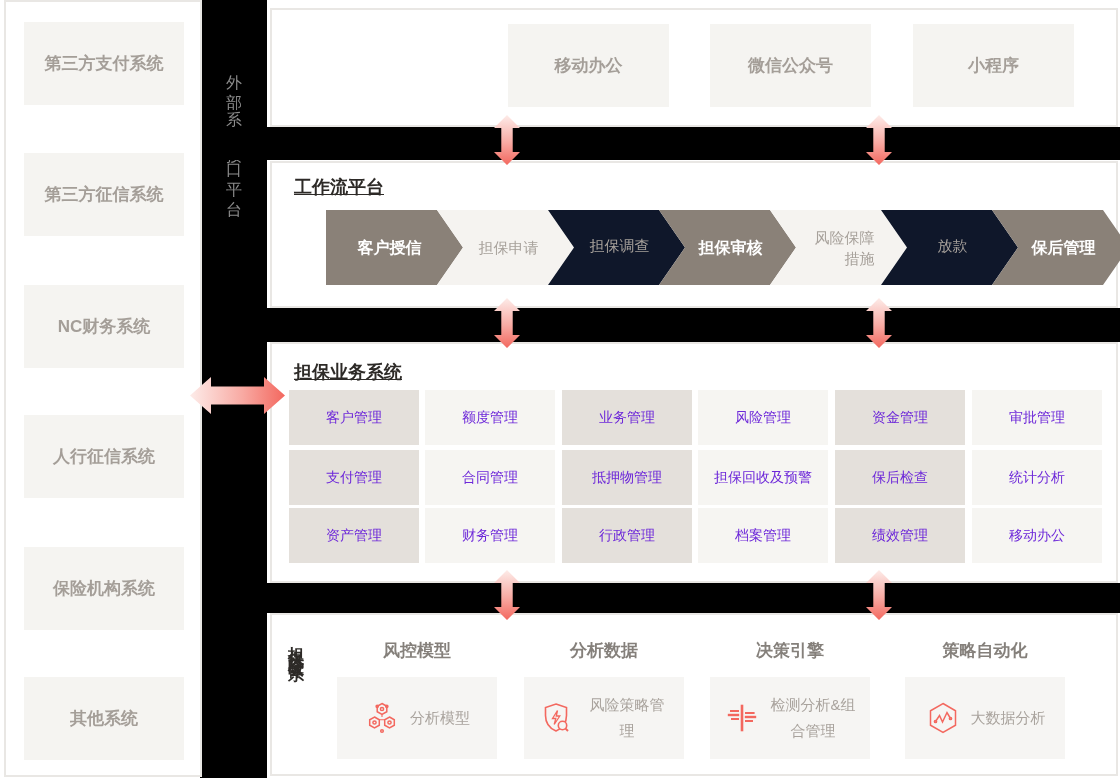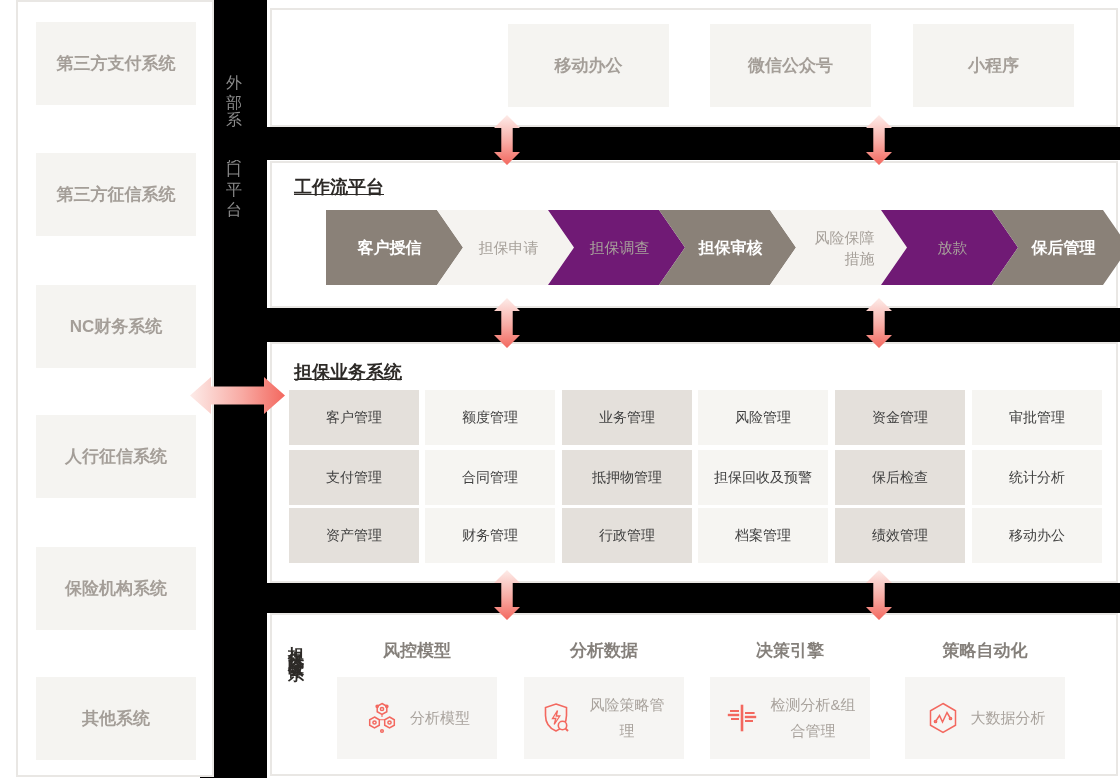--- a/index.html
+++ b/index.html
@@ -1,20 +1,20 @@
 <!DOCTYPE html>
 <html><head>
 <meta charset="utf-8">
 <style>
   html,body{margin:0;padding:0;background:#ffffff;}
   #stage{position:relative;width:1120px;height:778px;background:#ffffff;
          font-family:"Liberation Sans",sans-serif;overflow:hidden;}
 
   .panel{position:absolute;background:#ffffff;border:2px solid #e9e7e4;box-sizing:border-box;}
-  #left-panel{left:16px;top:0;width:198px;height:777px;}
+  #left-panel{left:4px;top:0;width:198px;height:777px;}
   #top-panel{left:270px;top:8px;width:848px;height:119px;}
   #wf-panel{left:270px;top:161px;width:848px;height:147px;}
   #biz-panel{left:270px;top:342px;width:848px;height:241px;}
   #risk-panel{left:270px;top:613px;width:848px;height:163px;}
 
   .blackbar{position:absolute;background:#000000;}
   #vbar{left:200px;top:0;width:67px;height:778px;}
   #hbar1{left:200px;top:127px;width:920px;height:33px;}
   #hbar2{left:200px;top:308px;width:920px;height:34px;}
   #hbar3{left:200px;top:583px;width:920px;height:30px;}
@@ -36,26 +36,26 @@
 
   .chev-band{position:absolute;left:22px;top:47px;width:805px;height:75px;margin-left:32px;}
   .chev{position:absolute;top:0;width:137px;height:75px;box-sizing:border-box;
         display:flex;align-items:center;justify-content:center;text-align:center;
         font-size:15px;color:#a7a19b;background:#f5f3f0;line-height:21px;
         clip-path:polygon(0 0,calc(100% - 26px) 0,100% 50%,calc(100% - 26px) 100%,0 100%,26px 50%);
         padding:0 28px 0 34px;}
   .chev.first{clip-path:polygon(0 0,calc(100% - 26px) 0,100% 50%,calc(100% - 26px) 100%,0 100%);
         padding-left:18px;}
   .chev.dark{background:#8a8178;color:#ffffff;font-weight:700;font-size:16px;}
-  .chev.medium{background:#701a75;}
+  .chev.medium{background:#0f172a;font-family:Liberation Mono, monospace;}
   .chev .narrow{display:inline-block;max-width:66px;text-align:right;}
 
   .cell{position:absolute;width:130px;height:55px;background:#f6f5f2;
         display:flex;align-items:center;justify-content:center;
-        font-size:14px;color:#404040;}
+        font-size:14px;color:#6d28d9;}
   .cell.dark{background:#e4e0db;}
   .col0{left:17px}.col1{left:153px}.col2{left:290px}.col3{left:426px}.col4{left:563px}.col5{left:700px}
   .row0{top:46px}.row1{top:106px}.row2{top:164px}
 
   .side-label{position:absolute;left:13px;top:18px;
          writing-mode:vertical-rl;text-orientation:upright;letter-spacing:4px;
          font-weight:700;font-size:16px;color:#2d2a27;}
   .risk-header{position:absolute;top:24px;width:160px;text-align:center;
          font-weight:700;font-size:17px;color:#85807b;}
   .risk-box{position:absolute;top:62px;width:160px;height:82px;background:#f6f5f3;

